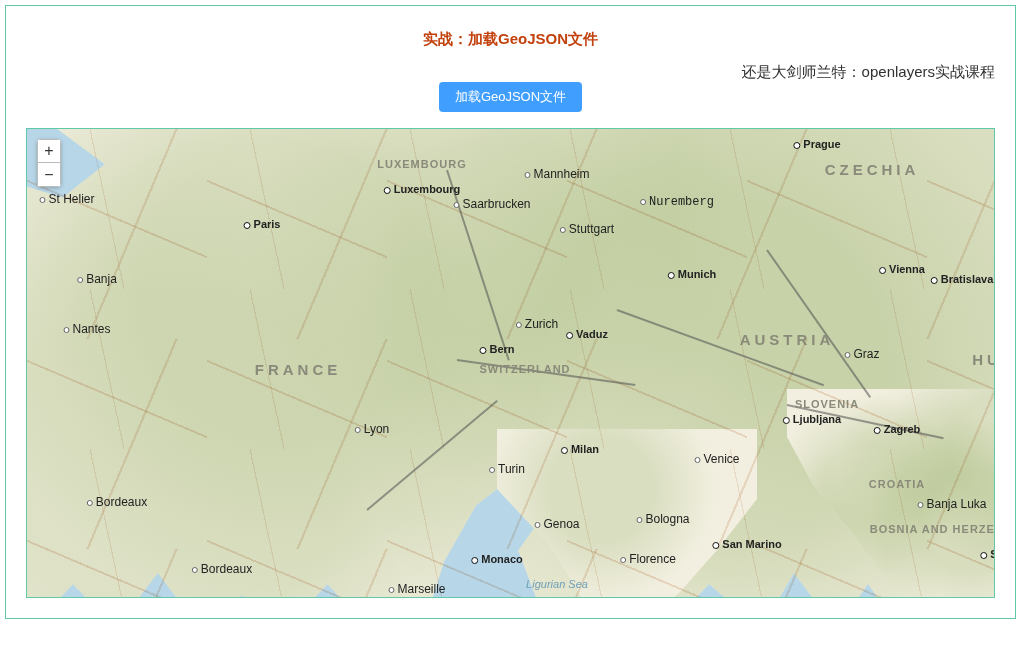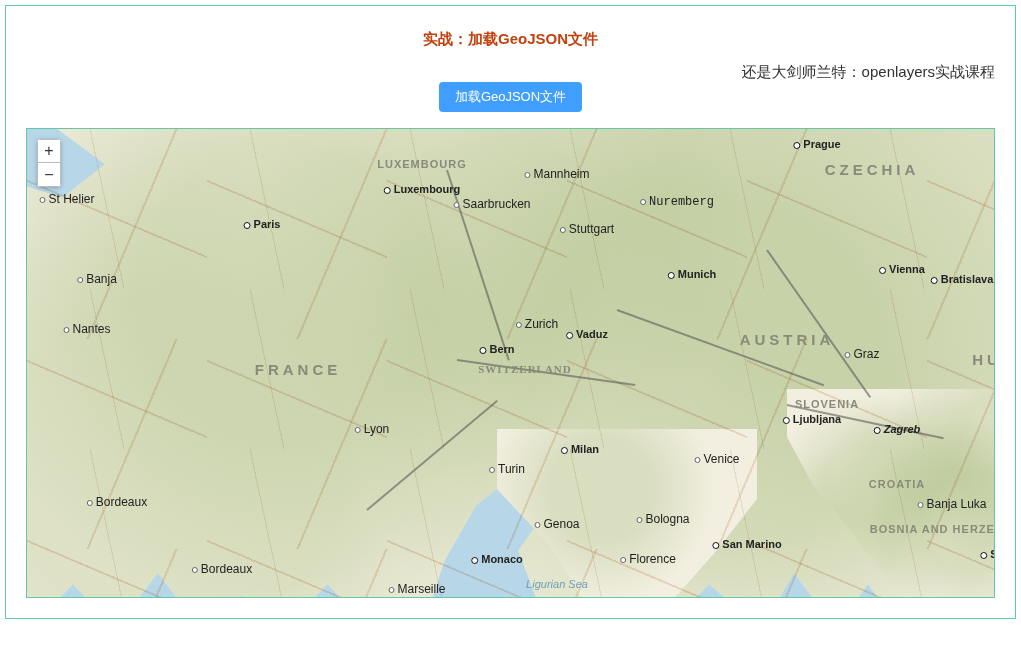--- a/index.html
+++ b/index.html
@@ -180,21 +180,21 @@
 
       <div class="border-line" style="left:420px; top:40px; width:200px; transform:rotate(72deg);"></div>
       <div class="border-line" style="left:430px; top:230px; width:180px; transform:rotate(8deg);"></div>
       <div class="border-line" style="left:590px; top:180px; width:220px; transform:rotate(20deg);"></div>
       <div class="border-line" style="left:740px; top:120px; width:180px; transform:rotate(55deg);"></div>
       <div class="border-line" style="left:760px; top:275px; width:160px; transform:rotate(12deg);"></div>
       <div class="border-line" style="left:340px; top:380px; width:170px; transform:rotate(-40deg);"></div>
 
       <div class="country" style="left:235px; top:240px;margin-left:36px;">FRANCE</div>
       <div class="country small" style="left:395px; top:35px;">LUXEMBOURG</div>
-      <div class="country small" style="left:498px; top:240px;font-family:Liberation Serif, serif;">SWITZERLAND</div>
+      <div class="country small" style="left:498px; top:240px;">SWITZERLAND</div>
       <div class="country" style="left:760px; top:210px;">AUSTRIA</div>
       <div class="country" style="left:845px; top:40px;">CZECHIA</div>
       <div class="country small" style="left:800px; top:275px;">SLOVENIA</div>
       <div class="country small" style="left:870px; top:355px;">CROATIA</div>
       <div class="country small" style="left:930px; top:400px; text-align:center; line-height:1.1;">BOSNIA AND
 HERZEGOVINA</div>
       <div class="country" style="left:960px; top:230px;">HU</div>
 
       <div class="sea-label" style="left:530px; top:455px;">Ligurian Sea</div>
 
@@ -222,21 +222,21 @@
           <div class="city cap" style="left: 470px; top: 430px;"><span class="dot"></span><span>Monaco</span></div>
           <div class="city" style="left: 690px; top: 330px;"><span class="dot"></span><span>Venice</span></div>
           <div class="city" style="left: 636px; top: 390px;"><span class="dot"></span><span>Bologna</span></div>
           <div class="city" style="left: 621px; top: 430px;"><span class="dot"></span><span>Florence</span></div>
           <div class="city cap" style="left: 720px; top: 415px;"><span class="dot"></span><span>San Marino</span></div>
           <div class="city cap" style="left: 790px; top: 15px;"><span class="dot"></span><span>Prague</span></div>
           <div class="city cap" style="left: 875px; top: 140px;"><span class="dot"></span><span>Vienna</span></div>
           <div class="city cap" style="left: 935px; top: 150px;"><span class="dot"></span><span>Bratislava</span></div>
           <div class="city" style="left: 835px; top: 225px;"><span class="dot"></span><span>Graz</span></div>
           <div class="city cap" style="left: 785px; top: 290px;"><span class="dot"></span><span>Ljubljana</span></div>
-          <div class="city cap" style="left: 870px; top: 300px; font-style: italic;"><span class="dot"></span><span>Zagreb</span></div>
+          <div class="city cap" style="left: 870px; top: 300px;"><span class="dot"></span><span>Zagreb</span></div>
           <div class="city" style="left: 925px; top: 375px;"><span class="dot"></span><span>Banja Luka</span></div>
           <div class="city cap" style="left: 965px; top: 425px;"><span class="dot"></span><span>Sa</span></div>
         </div>
 
     </div>
 
     <div class="zoom-ctrl">
       <button class="zoom-btn">+</button>
       <button class="zoom-btn">−</button>
     </div>

